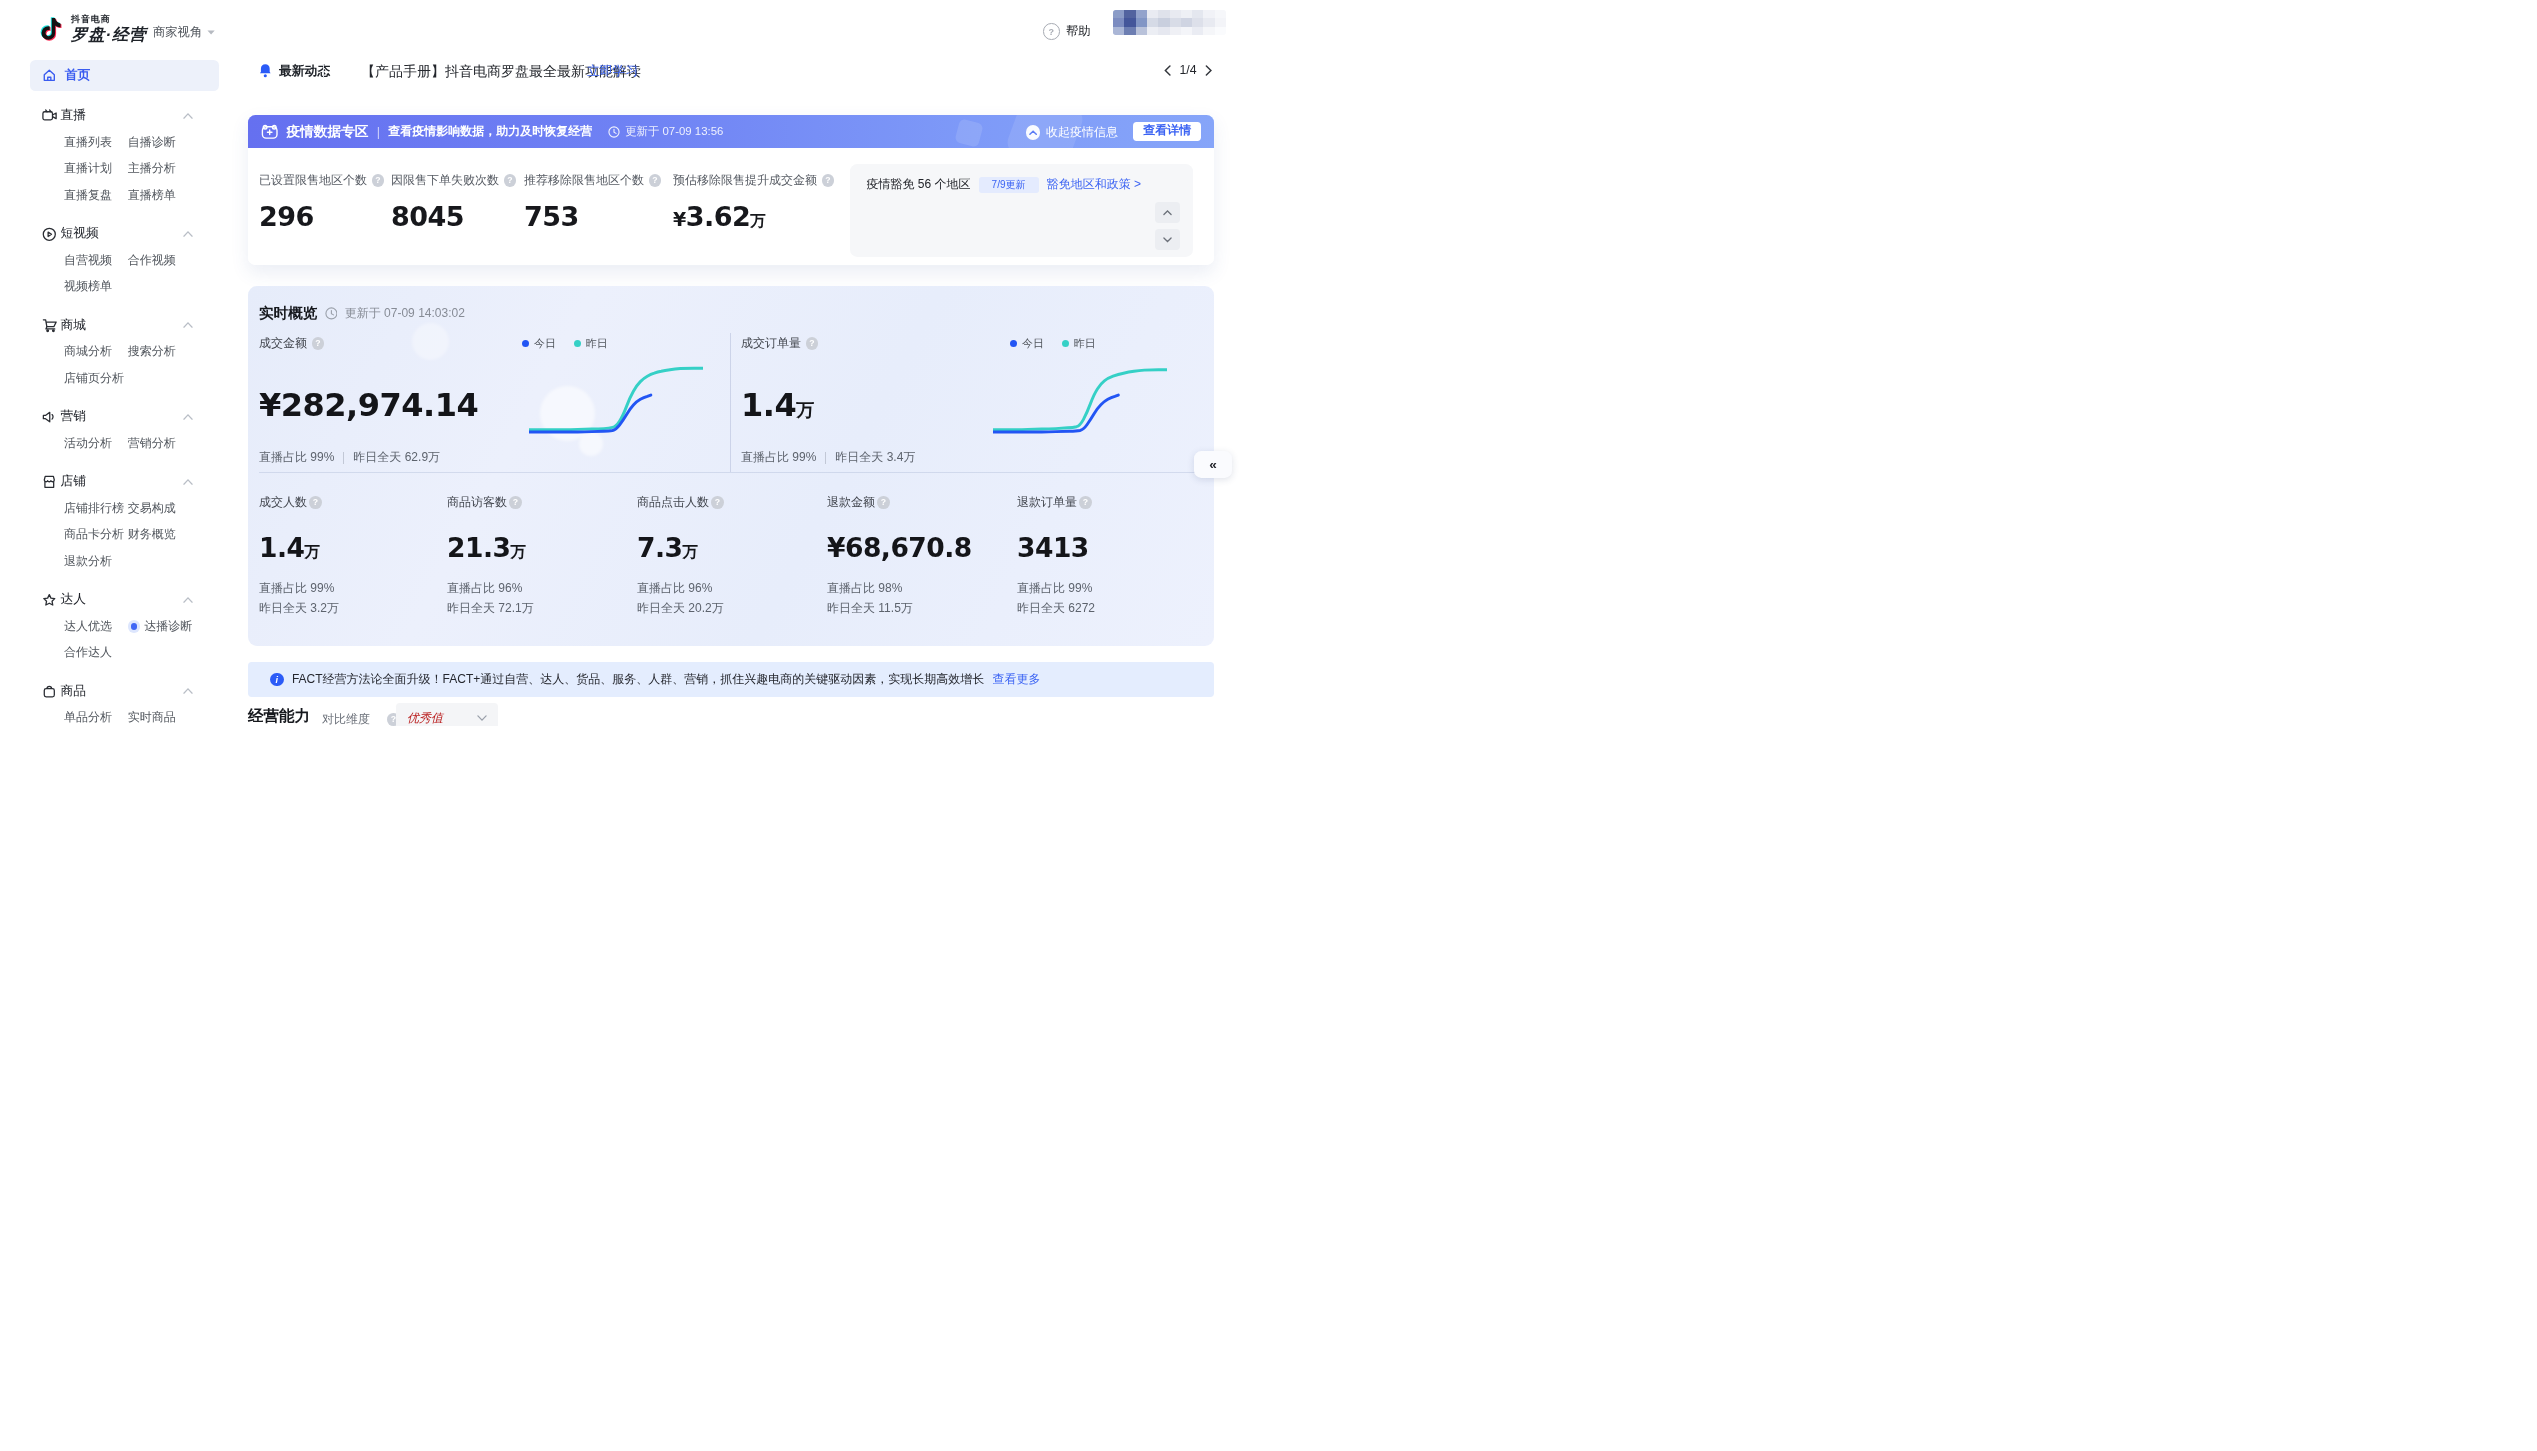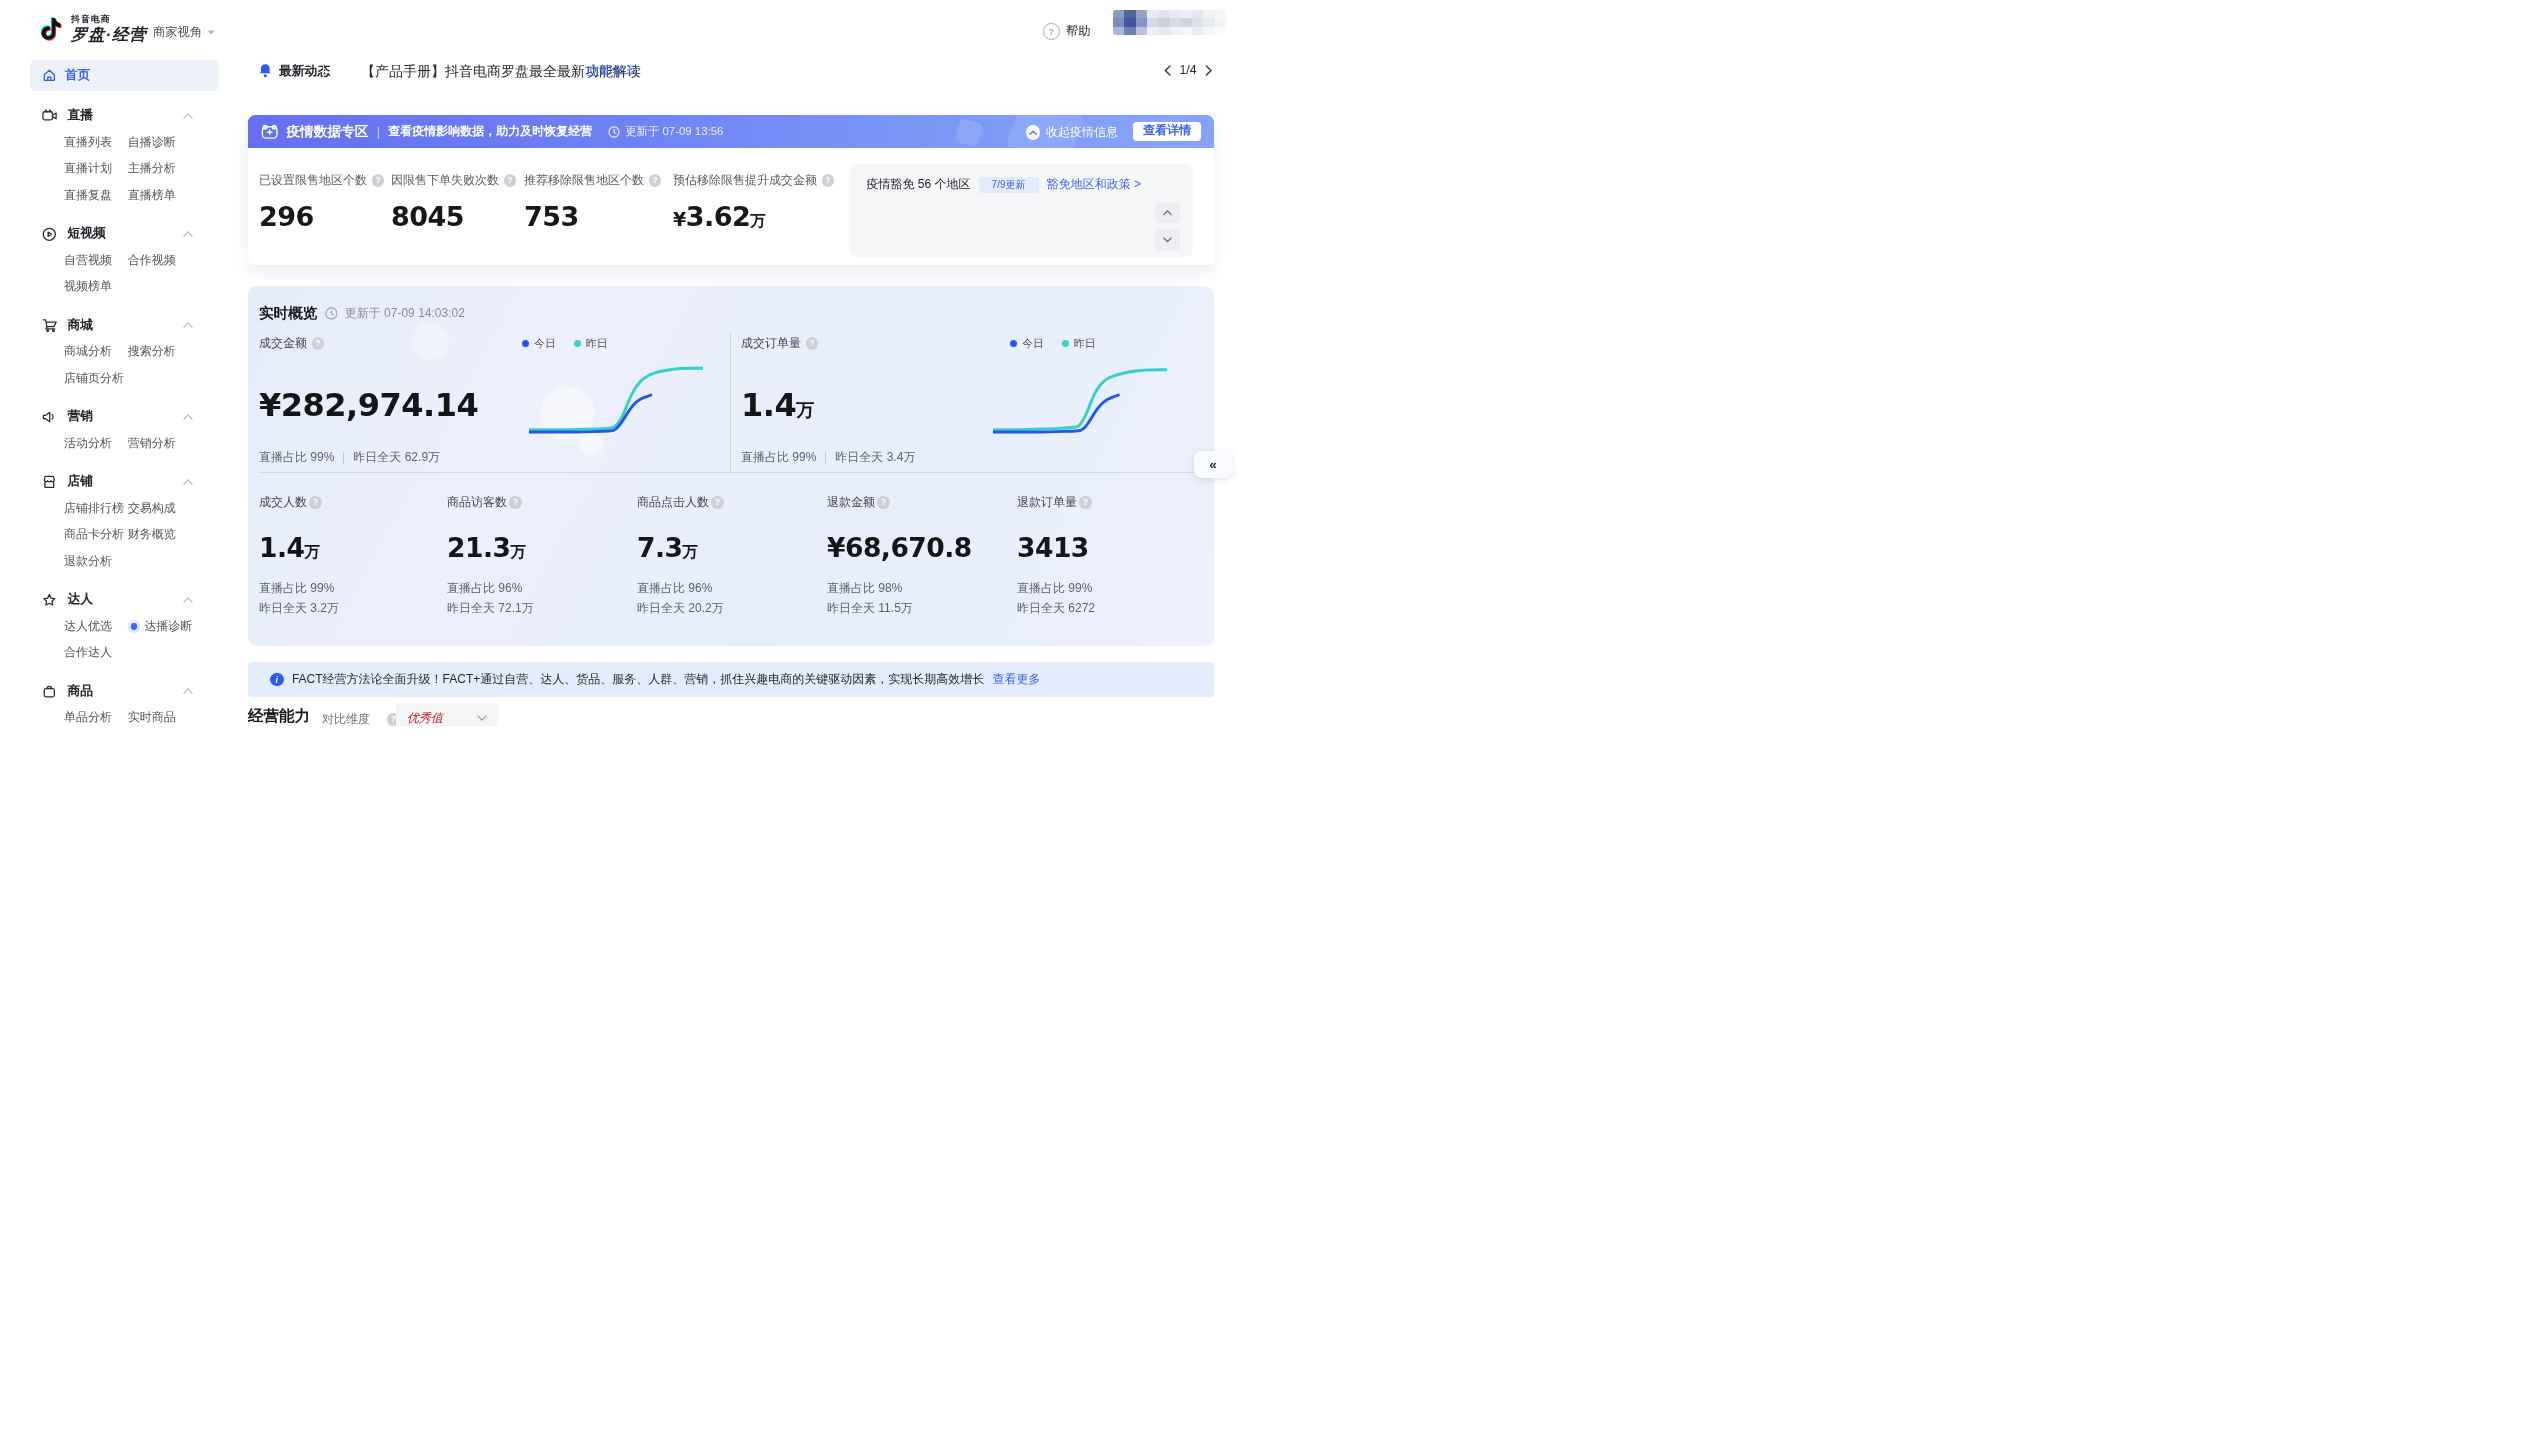--- a/index.html
+++ b/index.html
@@ -17,21 +17,21 @@
   .help{position:absolute;left:1043px;top:23px;display:flex;align-items:center;gap:6.4px;font-size:12.3px;color:#23262b;cursor:pointer;}
   .help-q{width:14.6px;height:14.6px;border-radius:50%;border:1.4px solid #a7abb3;color:#a7abb3;font-size:9px;font-weight:700;display:flex;align-items:center;justify-content:center;}
   .mosaic{position:absolute;left:1113px;top:10px;width:113px;height:25px;border-radius:2.7px;overflow:hidden;display:grid;grid-template-columns:repeat(10,1fr);grid-template-rows:repeat(3,1fr);}
   .mosaic div{width:100%;height:100%;}
   
   .sidebar{position:absolute;left:0;top:57px;width:228px;bottom:0;background:#fff;padding-top:2.7px;box-sizing:border-box;}
   .home-item{margin-left:30px;width:189px;height:31px;border-radius:5.5px;background:#edf1fa;color:#3a5cf0;display:flex;align-items:center;gap:8.2px;padding-left:12px;box-sizing:border-box;font-size:12.8px;font-weight:600;cursor:pointer;}
   .sgroup{margin-top:12px;}
   .shead{height:26.5px;display:flex;align-items:center;cursor:pointer;}
   .shead .ic{margin-left:42px;width:15.5px;display:flex;}
-  .shead .lbl{margin-left:10px;font-size:12.8px;font-weight:700;color:#20232a;}
+  .shead .lbl{margin-left:3px;font-size:12.8px;font-weight:400;color:#20232a;}
   .shead .chev{margin-left:auto;margin-right:35px;display:flex;}
   .srow{height:26.5px;display:flex;align-items:center;font-size:12px;color:#51565d;}
   .srow .c1{margin-left:64px;width:60px;cursor:pointer;}
   .srow .c2{margin-left:3.7px;cursor:pointer;}
   .dot-badge{width:12.8px;height:12.8px;border-radius:50%;background:#dde6fd;display:inline-flex;align-items:center;justify-content:center;margin-left:3.7px;vertical-align:-1.8px;}
   .dot-badge i{width:6.4px;height:6.4px;border-radius:50%;background:#3f66f5;}
   
   .news-bell{position:absolute;left:249px;top:63px;}
   .news-label{position:absolute;left:270px;top:63px;font-size:12.8px;font-weight:600;}
   .news-sep{position:absolute;left:323px;top:64px;height:13.7px;border-left:0.9px solid #e3e5ea;}

